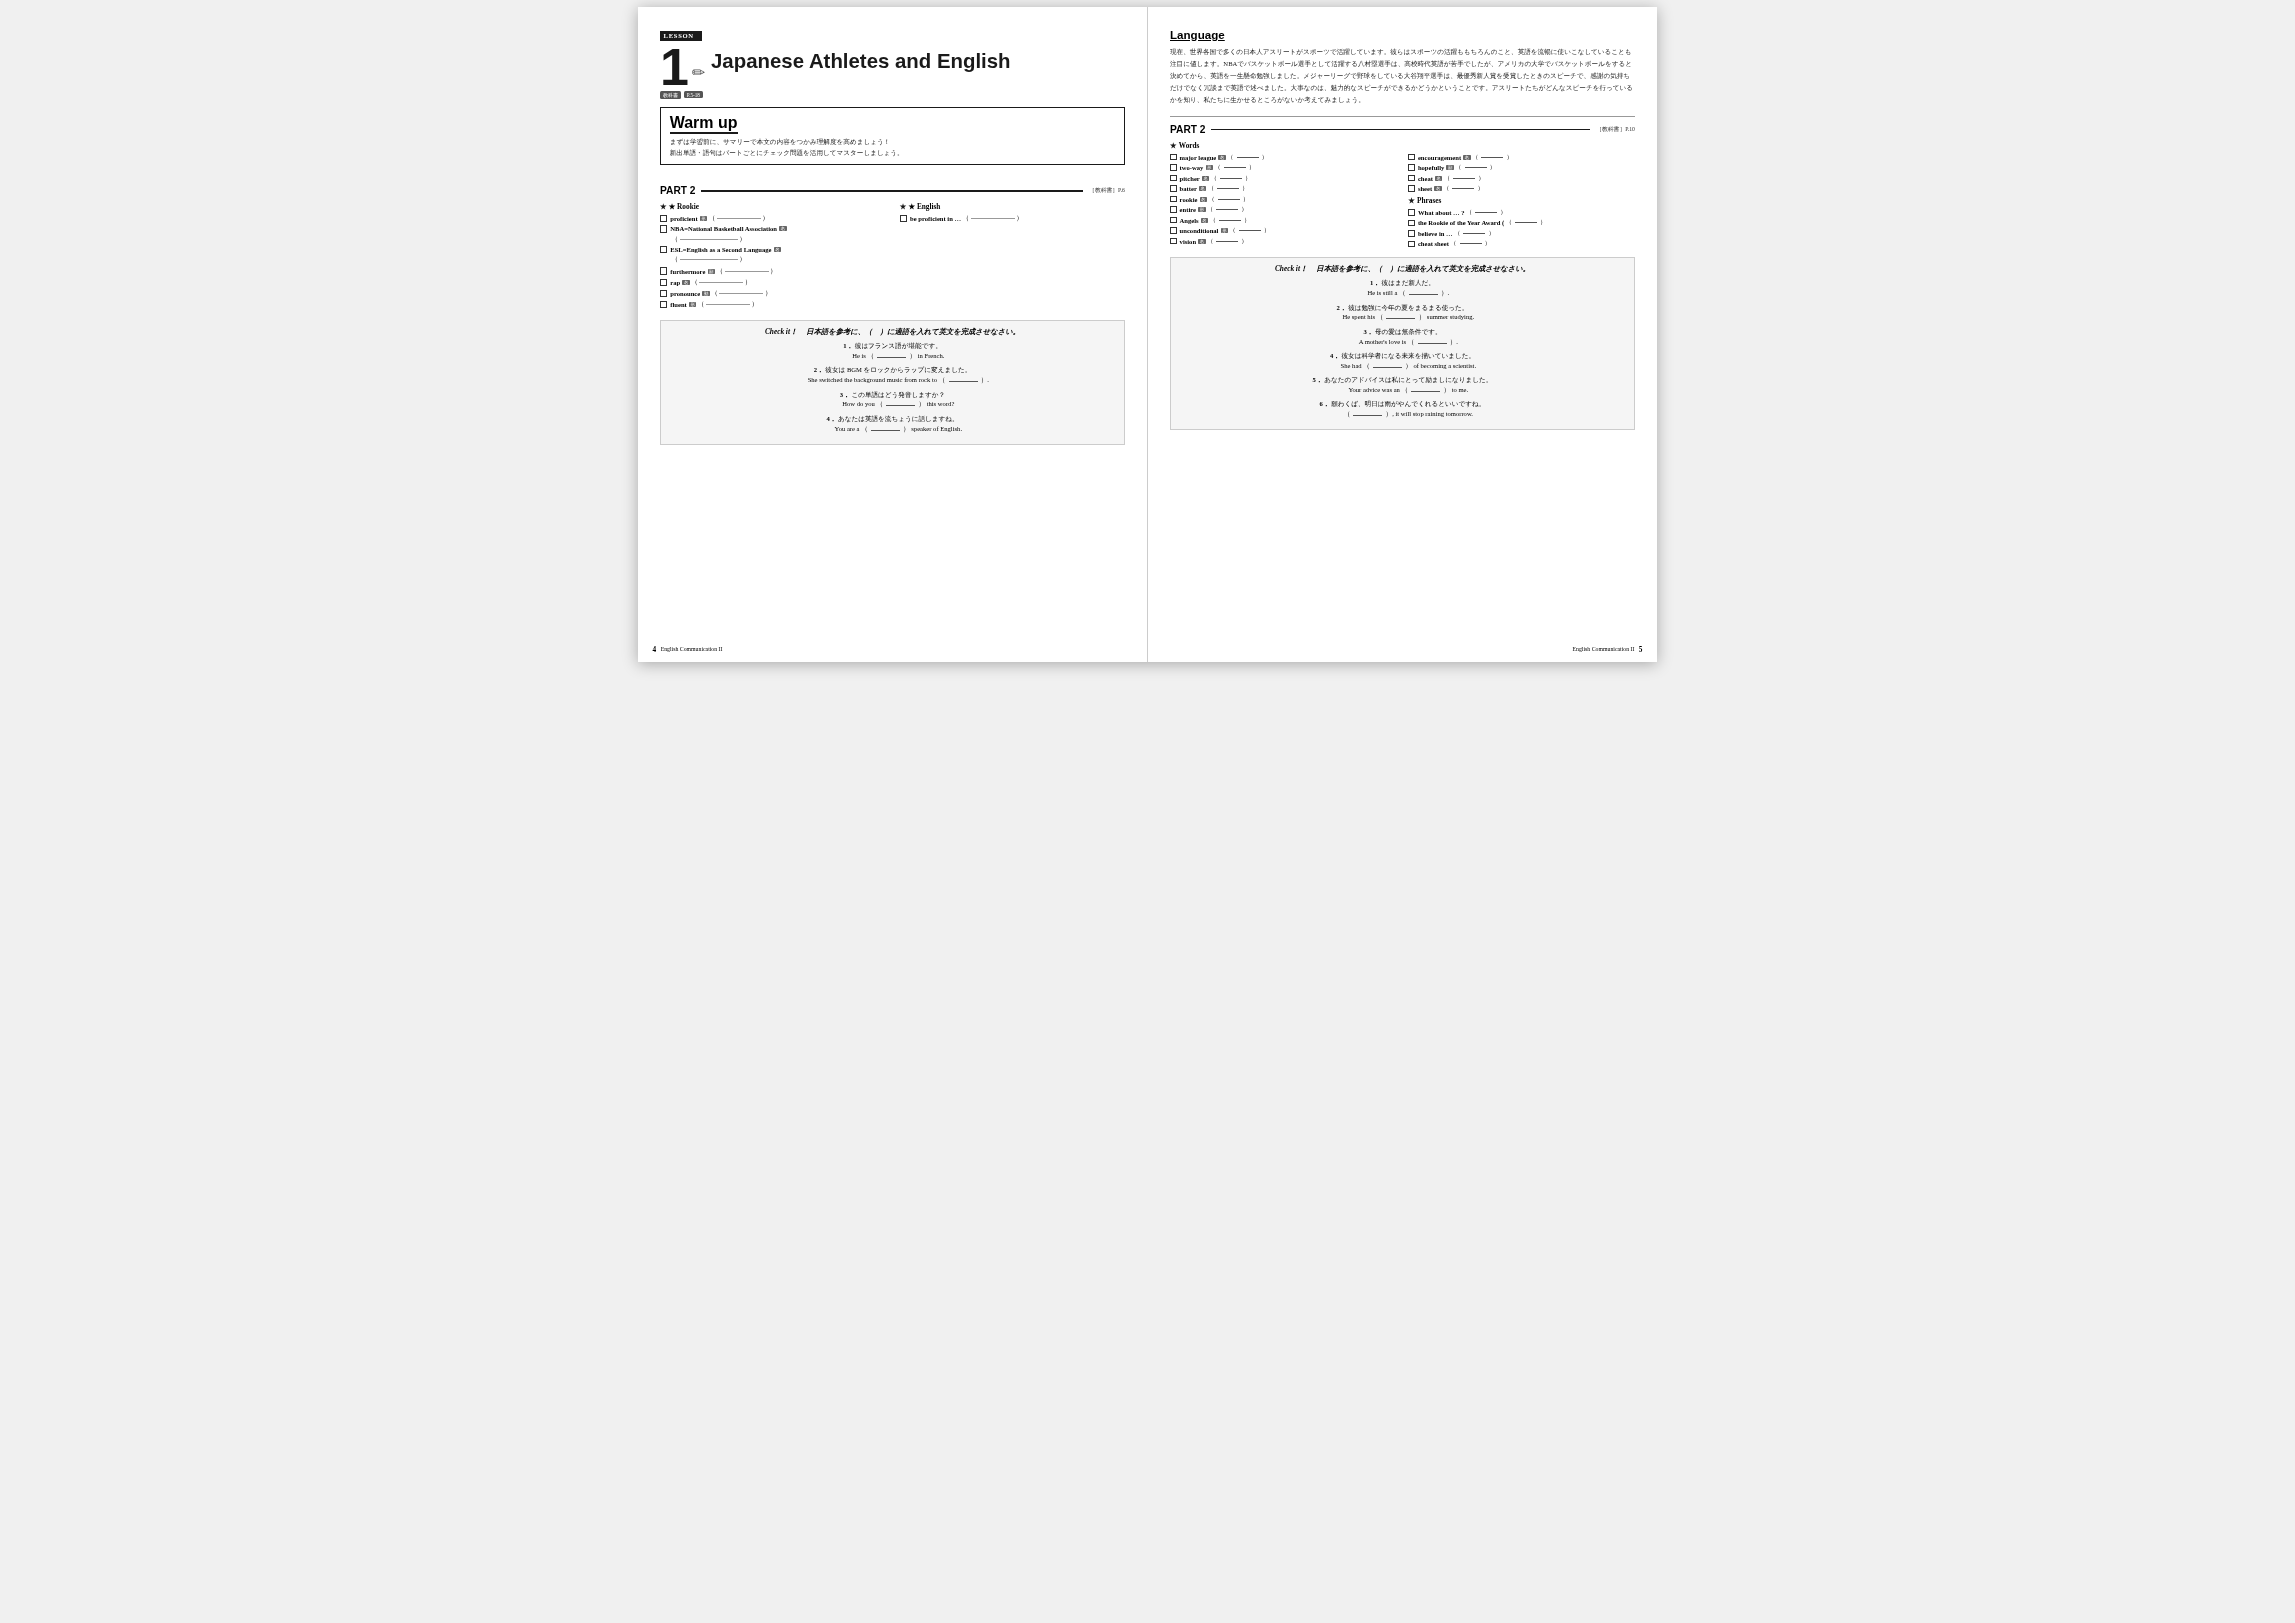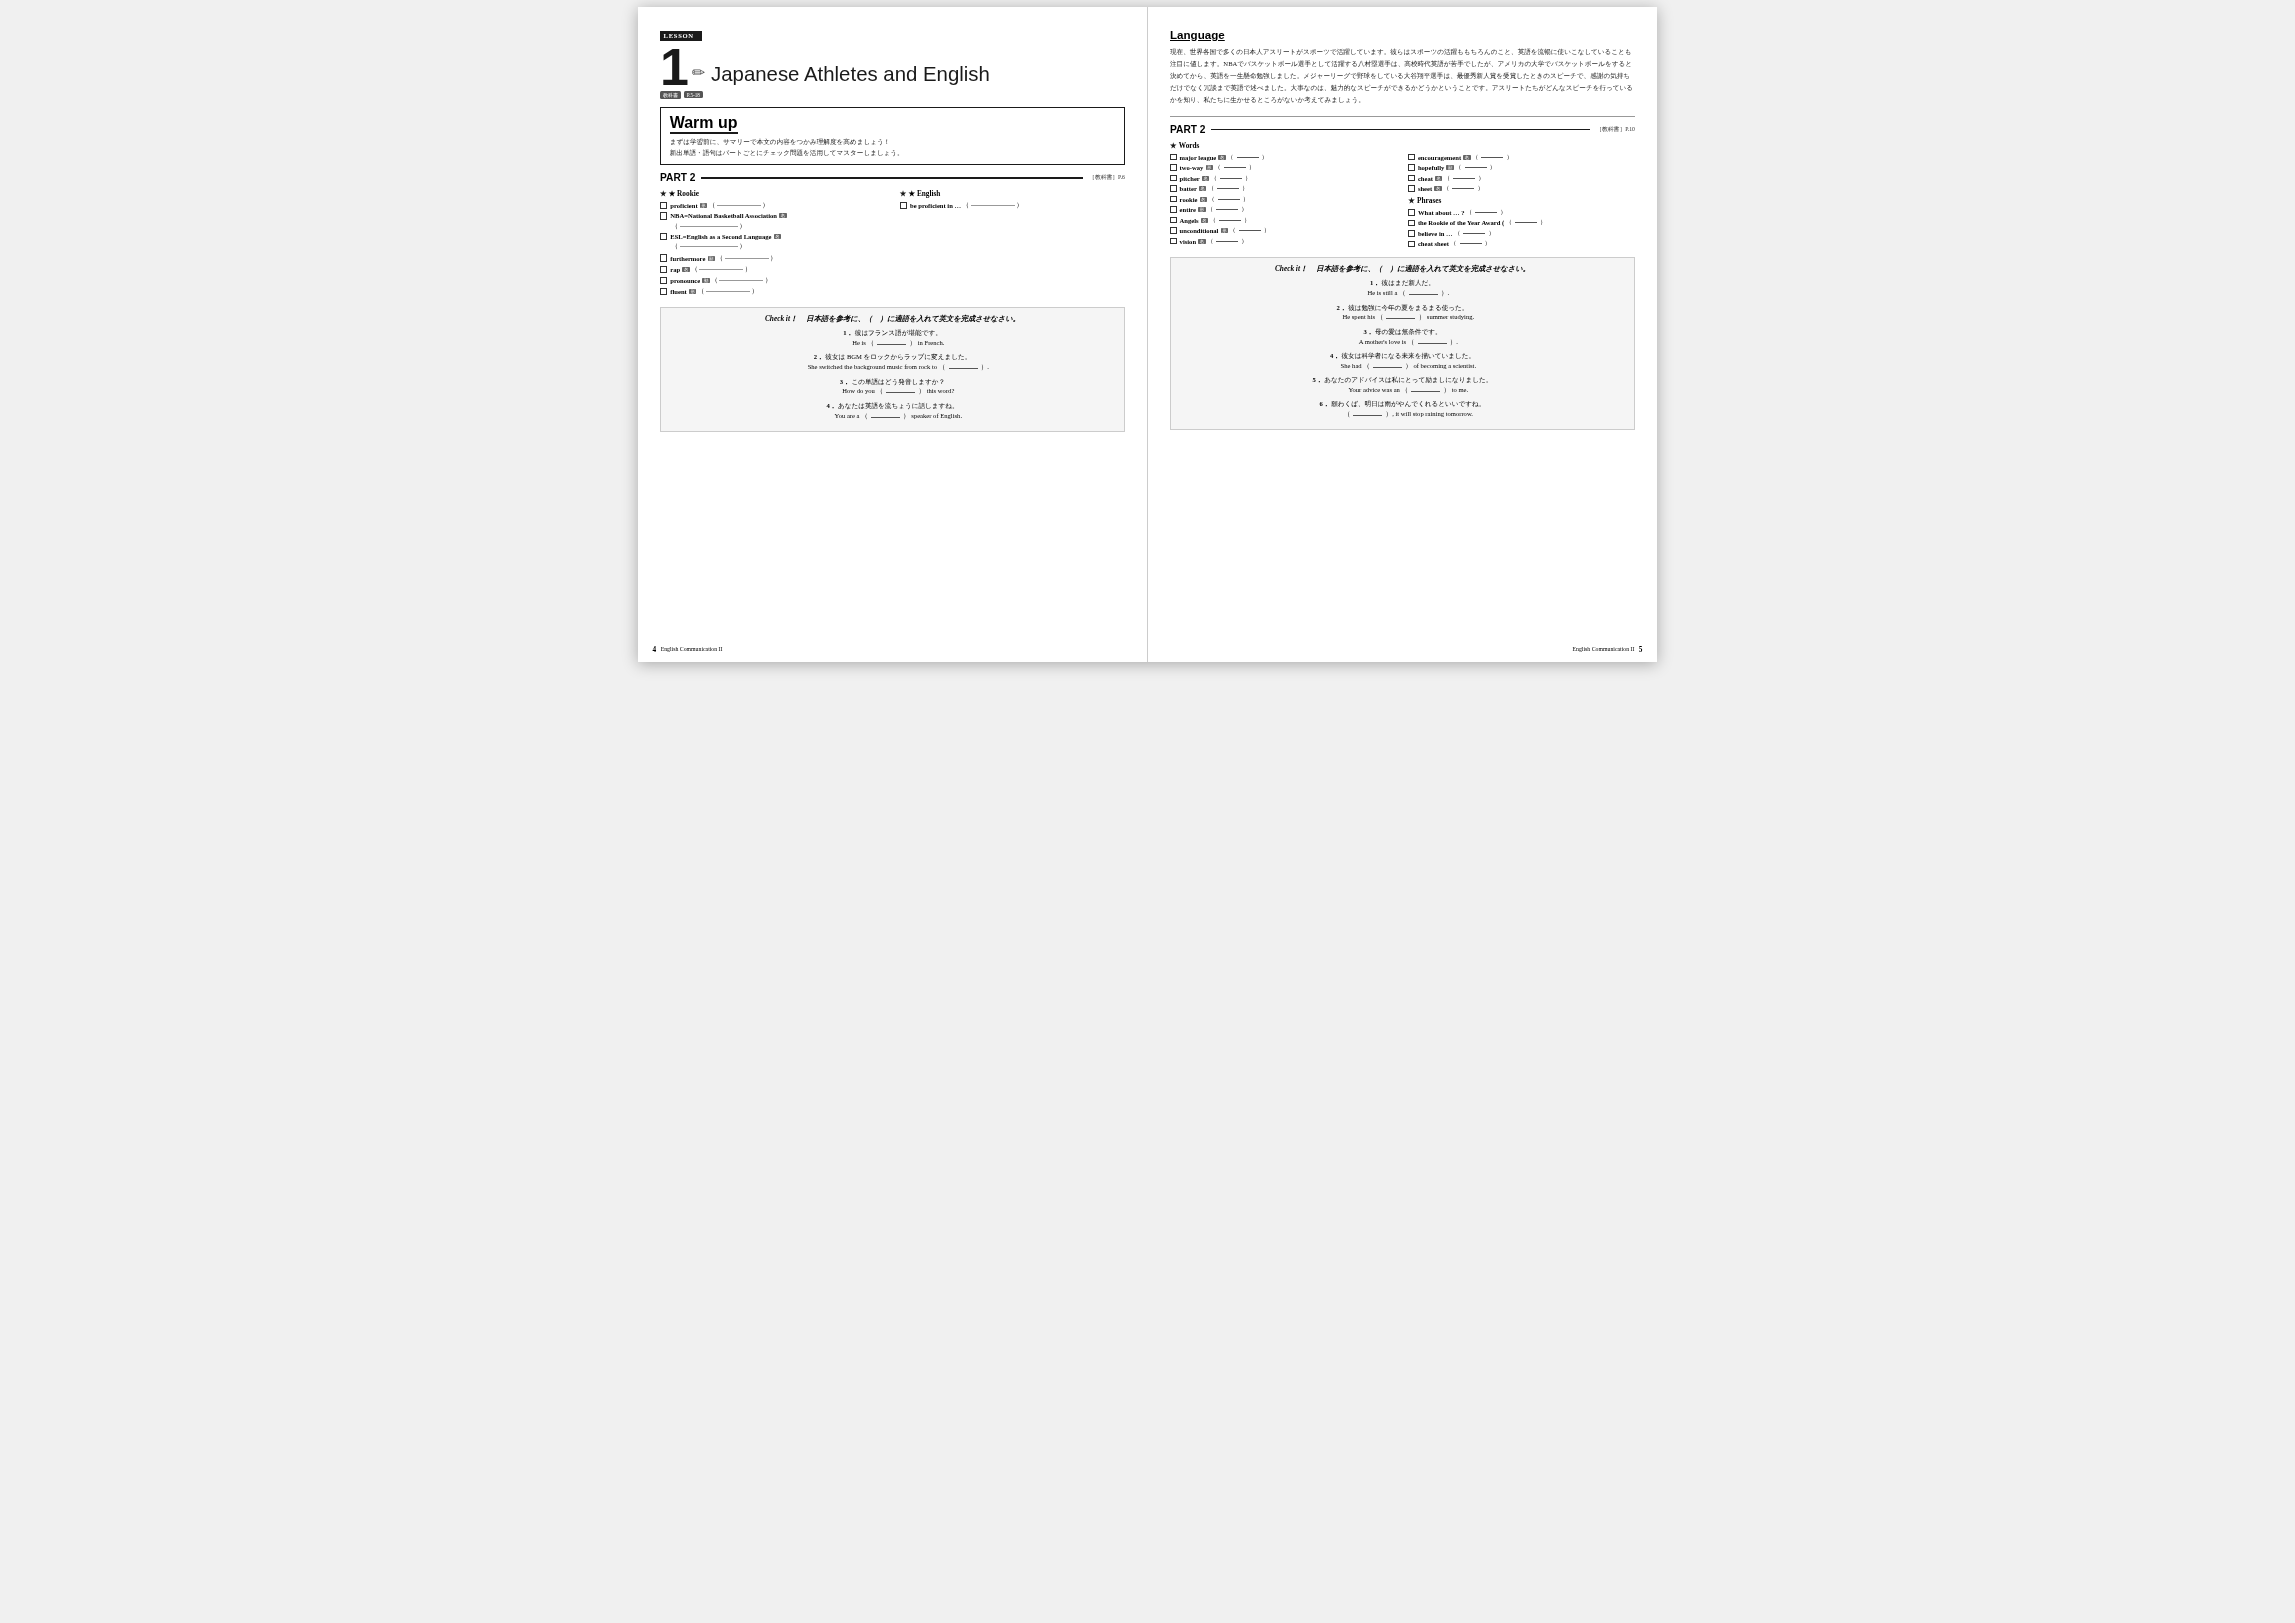--- a/index.html
+++ b/index.html
@@ -62,30 +62,29 @@
       background: #555;
       color: white;
       font-size: 5.1px;
       padding: 0.7px 2.9px;
       border-radius: 1.5px;
       display: inline-block;
       margin-top: 1.5px;
     }
     .lesson-title {
       font-size: 20.4px;
-      font-weight: normal;
+      font-weight: bold;
       color: #1a1a1a;
       font-family: Arial, sans-serif;
       line-height: 1.1;
-      margin-top: 13px;
     }
     .warm-up-section {
       border: 1.8px solid #1a1a1a;
       padding: 5.8px 8.7px;
-      margin-bottom: 7px;
+      margin-bottom: 20px;
     }
     .warm-up-title {
       font-size: 16px;
       font-weight: bold;
       font-family: Arial, sans-serif;
       border-bottom: 2.2px solid #1a1a1a;
       display: inline-block;
       margin-bottom: 3.6px;
     }
     .warm-up-text {

